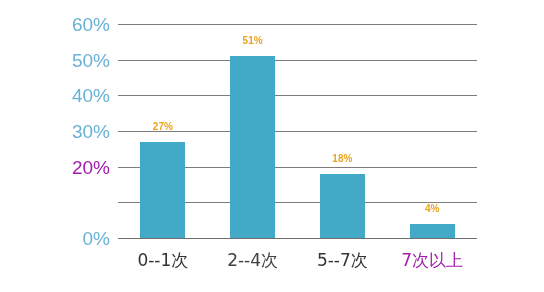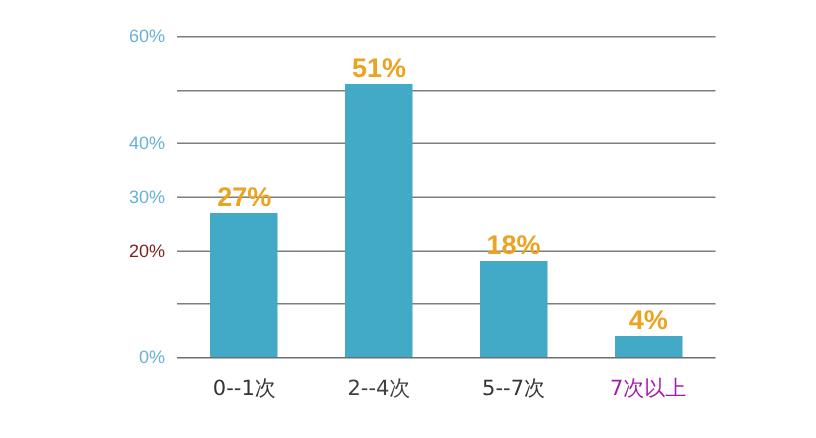--- a/index.html
+++ b/index.html
@@ -48,68 +48,69 @@
     top: 0;
     width: 110px;
     height: 292px;
   }
   .ytick-lbl {
     position: absolute;
     right: 0;
     width: 108px;
     text-align: right;
     color: #69b2d4;
-    font-size: 12px;
+    font-size: 19px;
     line-height: 1;
     white-space: nowrap;
     transform: translateY(-50%);
   }
 
   
   .bar {
     position: absolute;
     bottom: 0;
     background: #42a9c6;
   }
 
   
   .val-label {
     position: absolute;
     color: #eba421;
-    font-size: 18px;
+    font-size: 10px;
     font-weight: bold;
     line-height: 1;
     text-align: center;
     white-space: nowrap;
     transform: translateX(-50%);
   }
 
   
   .cat-label {
     position: absolute;
     top: 252px;
     color: #333333;
-    font-size: 14px;
+    font-size: 17px;
     line-height: 1;
     text-align: center;
     white-space: nowrap;
     transform: translateX(-50%);
     font-family: "DejaVu Sans", "Liberation Sans", sans-serif;
   }
 </style>
 </head>
 <body style="background: rgb(255, 255, 255);">
 
 <div id="chart-root" style="background: rgb(255, 255, 255);">
 
   <div class="ytick-wrap" id="yaxis">
       <div class="ytick-lbl" style="top: 238px; color: rgb(105, 178, 212);">0%</div>
-      <div class="ytick-lbl" style="top: 166.667px; color: #7f1d1d;">20%</div>
+      <div class="ytick-lbl" style="top: 166.667px; color: #a21caf;">20%</div>
       <div class="ytick-lbl" style="top: 131px; color: rgb(105, 178, 212);">30%</div>
       <div class="ytick-lbl" style="top: 95.3333px; color: rgb(105, 178, 212);">40%</div>
+      <div class="ytick-lbl" style="top: 59.6667px; color: rgb(105, 178, 212);">50%</div>
       <div class="ytick-lbl" style="top: 24px; color: rgb(105, 178, 212);">60%</div>
     </div>
 
   <div class="plot-area" id="plot">
       <div class="gridline baseline" style="top: 214px; border-top-color: rgb(110, 110, 110);"></div>
       <div class="gridline" style="top: 178.333px; border-top-color: rgb(125, 125, 125);"></div>
       <div class="gridline" style="top: 142.667px; border-top-color: rgb(125, 125, 125);"></div>
       <div class="gridline" style="top: 107px; border-top-color: rgb(125, 125, 125);"></div>
       <div class="gridline" style="top: 71.3333px; border-top-color: rgb(125, 125, 125);"></div>
       <div class="gridline" style="top: 35.6667px; border-top-color: rgb(125, 125, 125);"></div>

